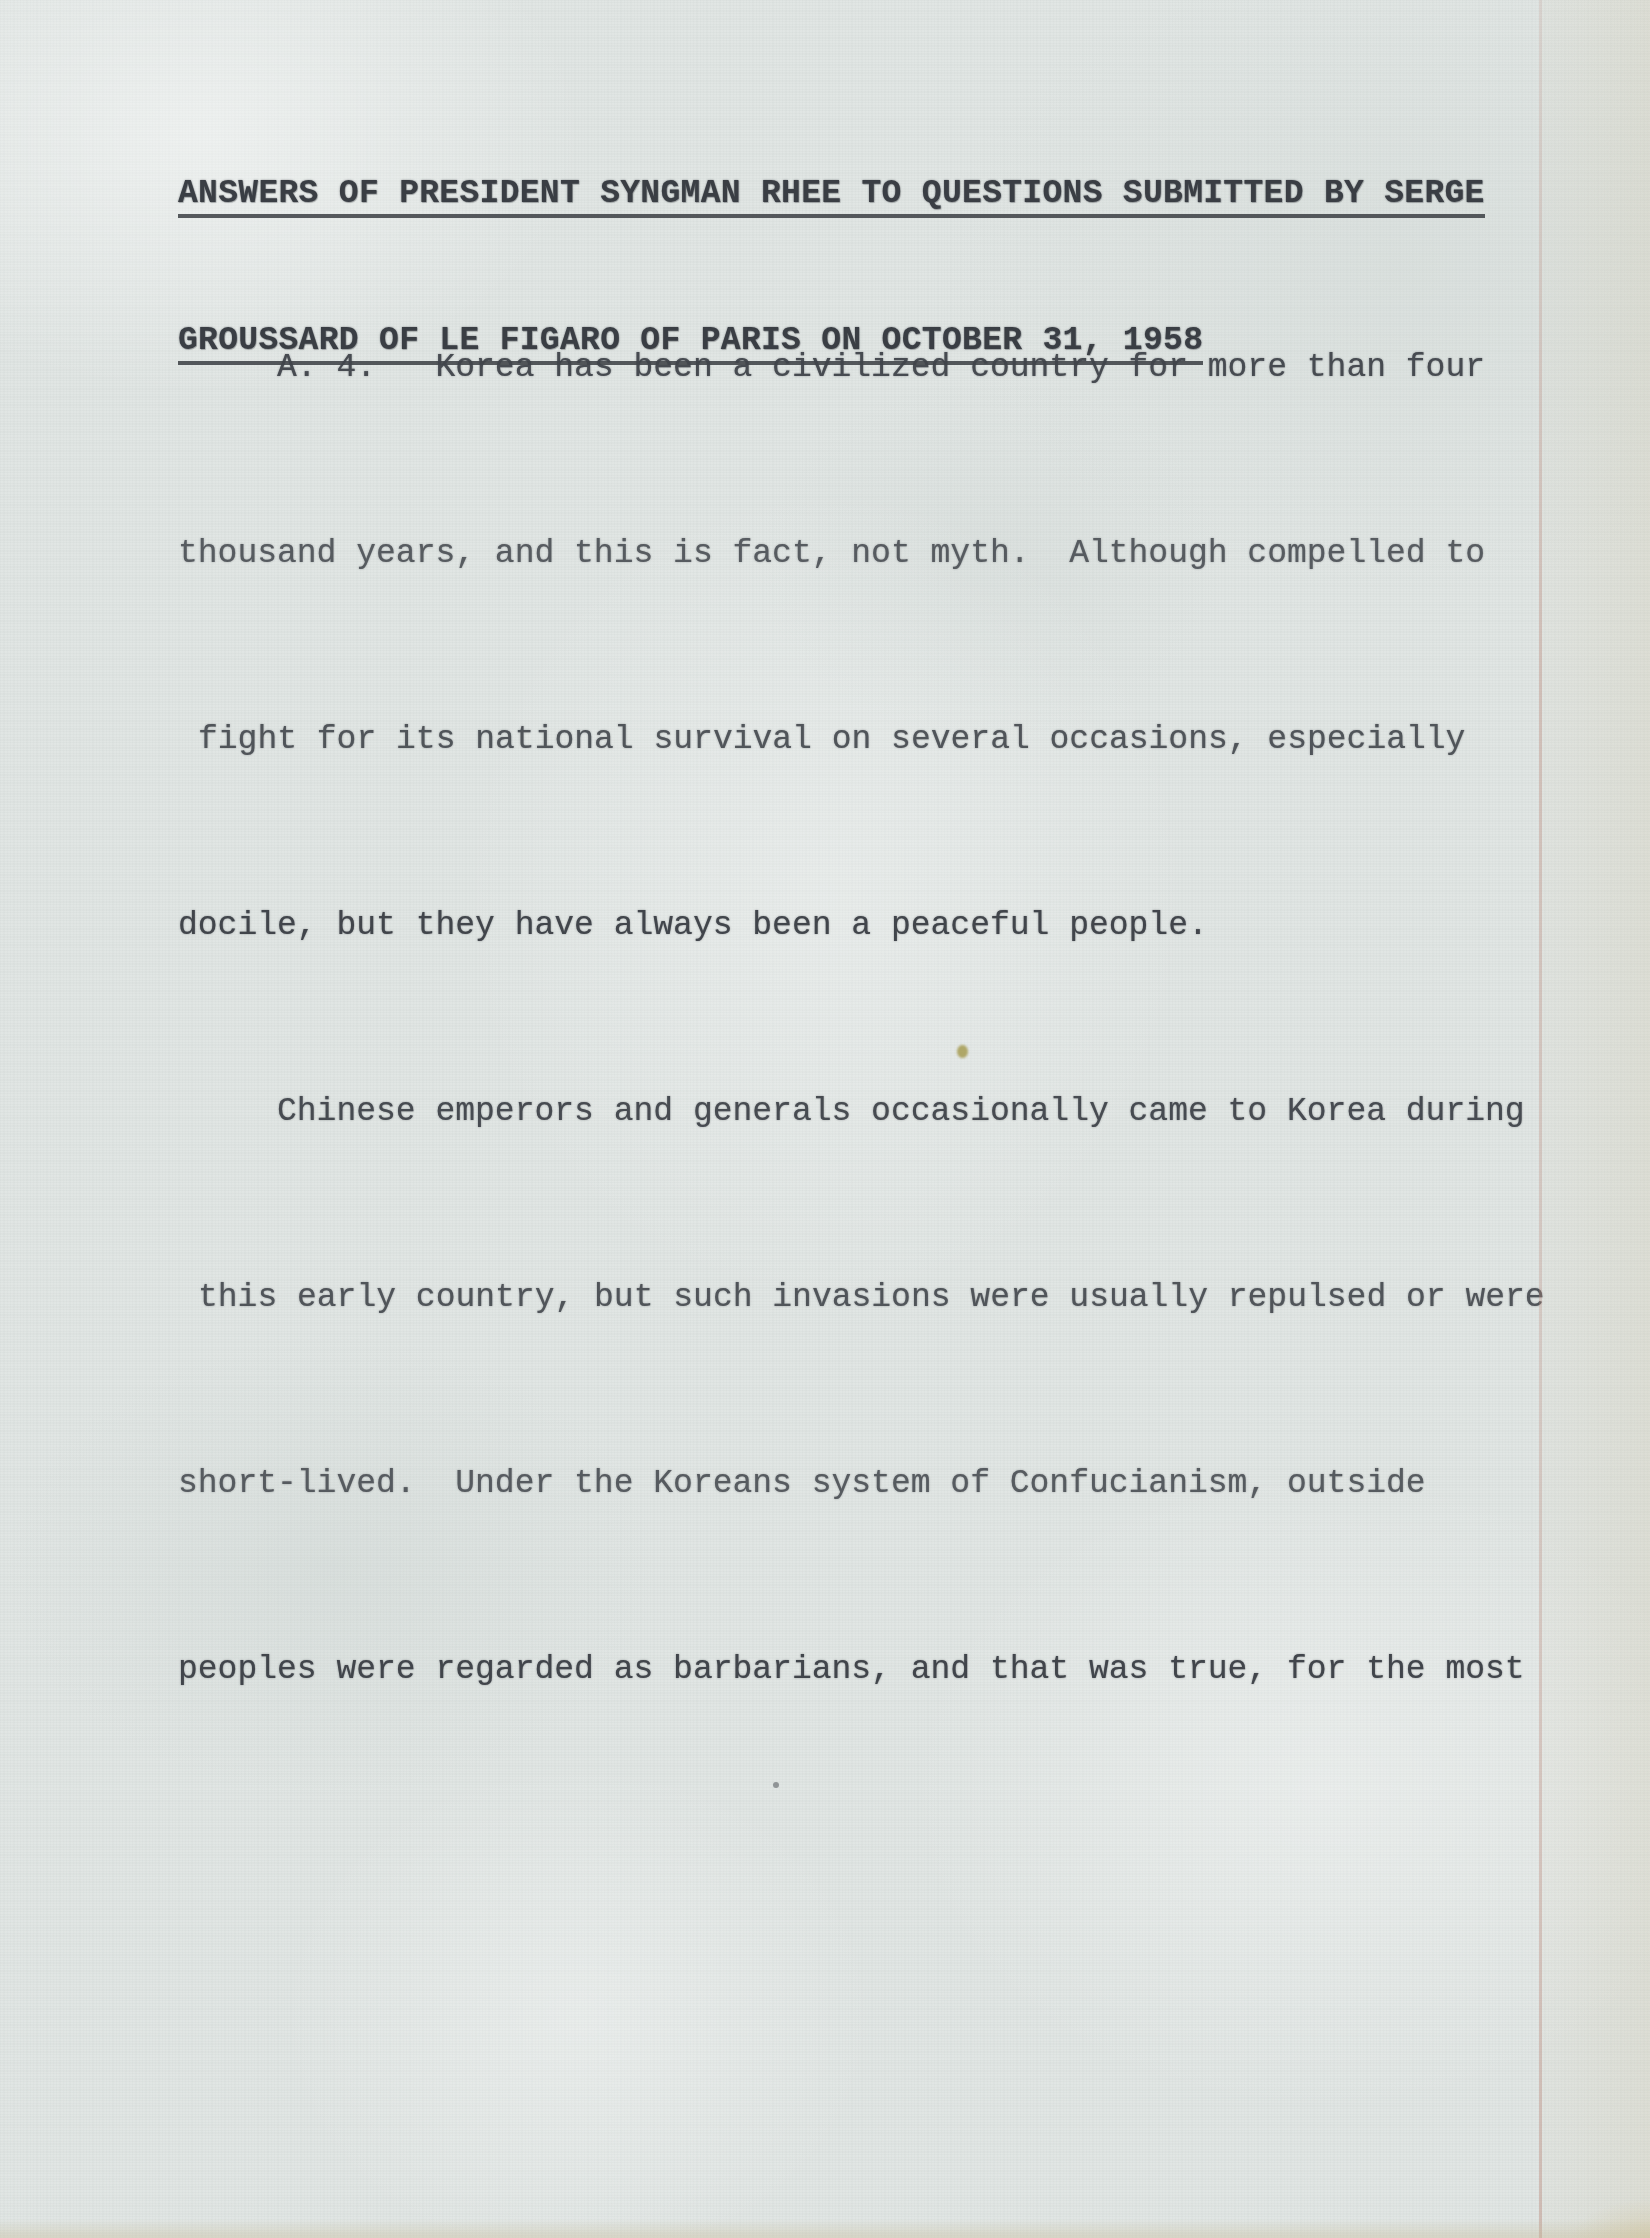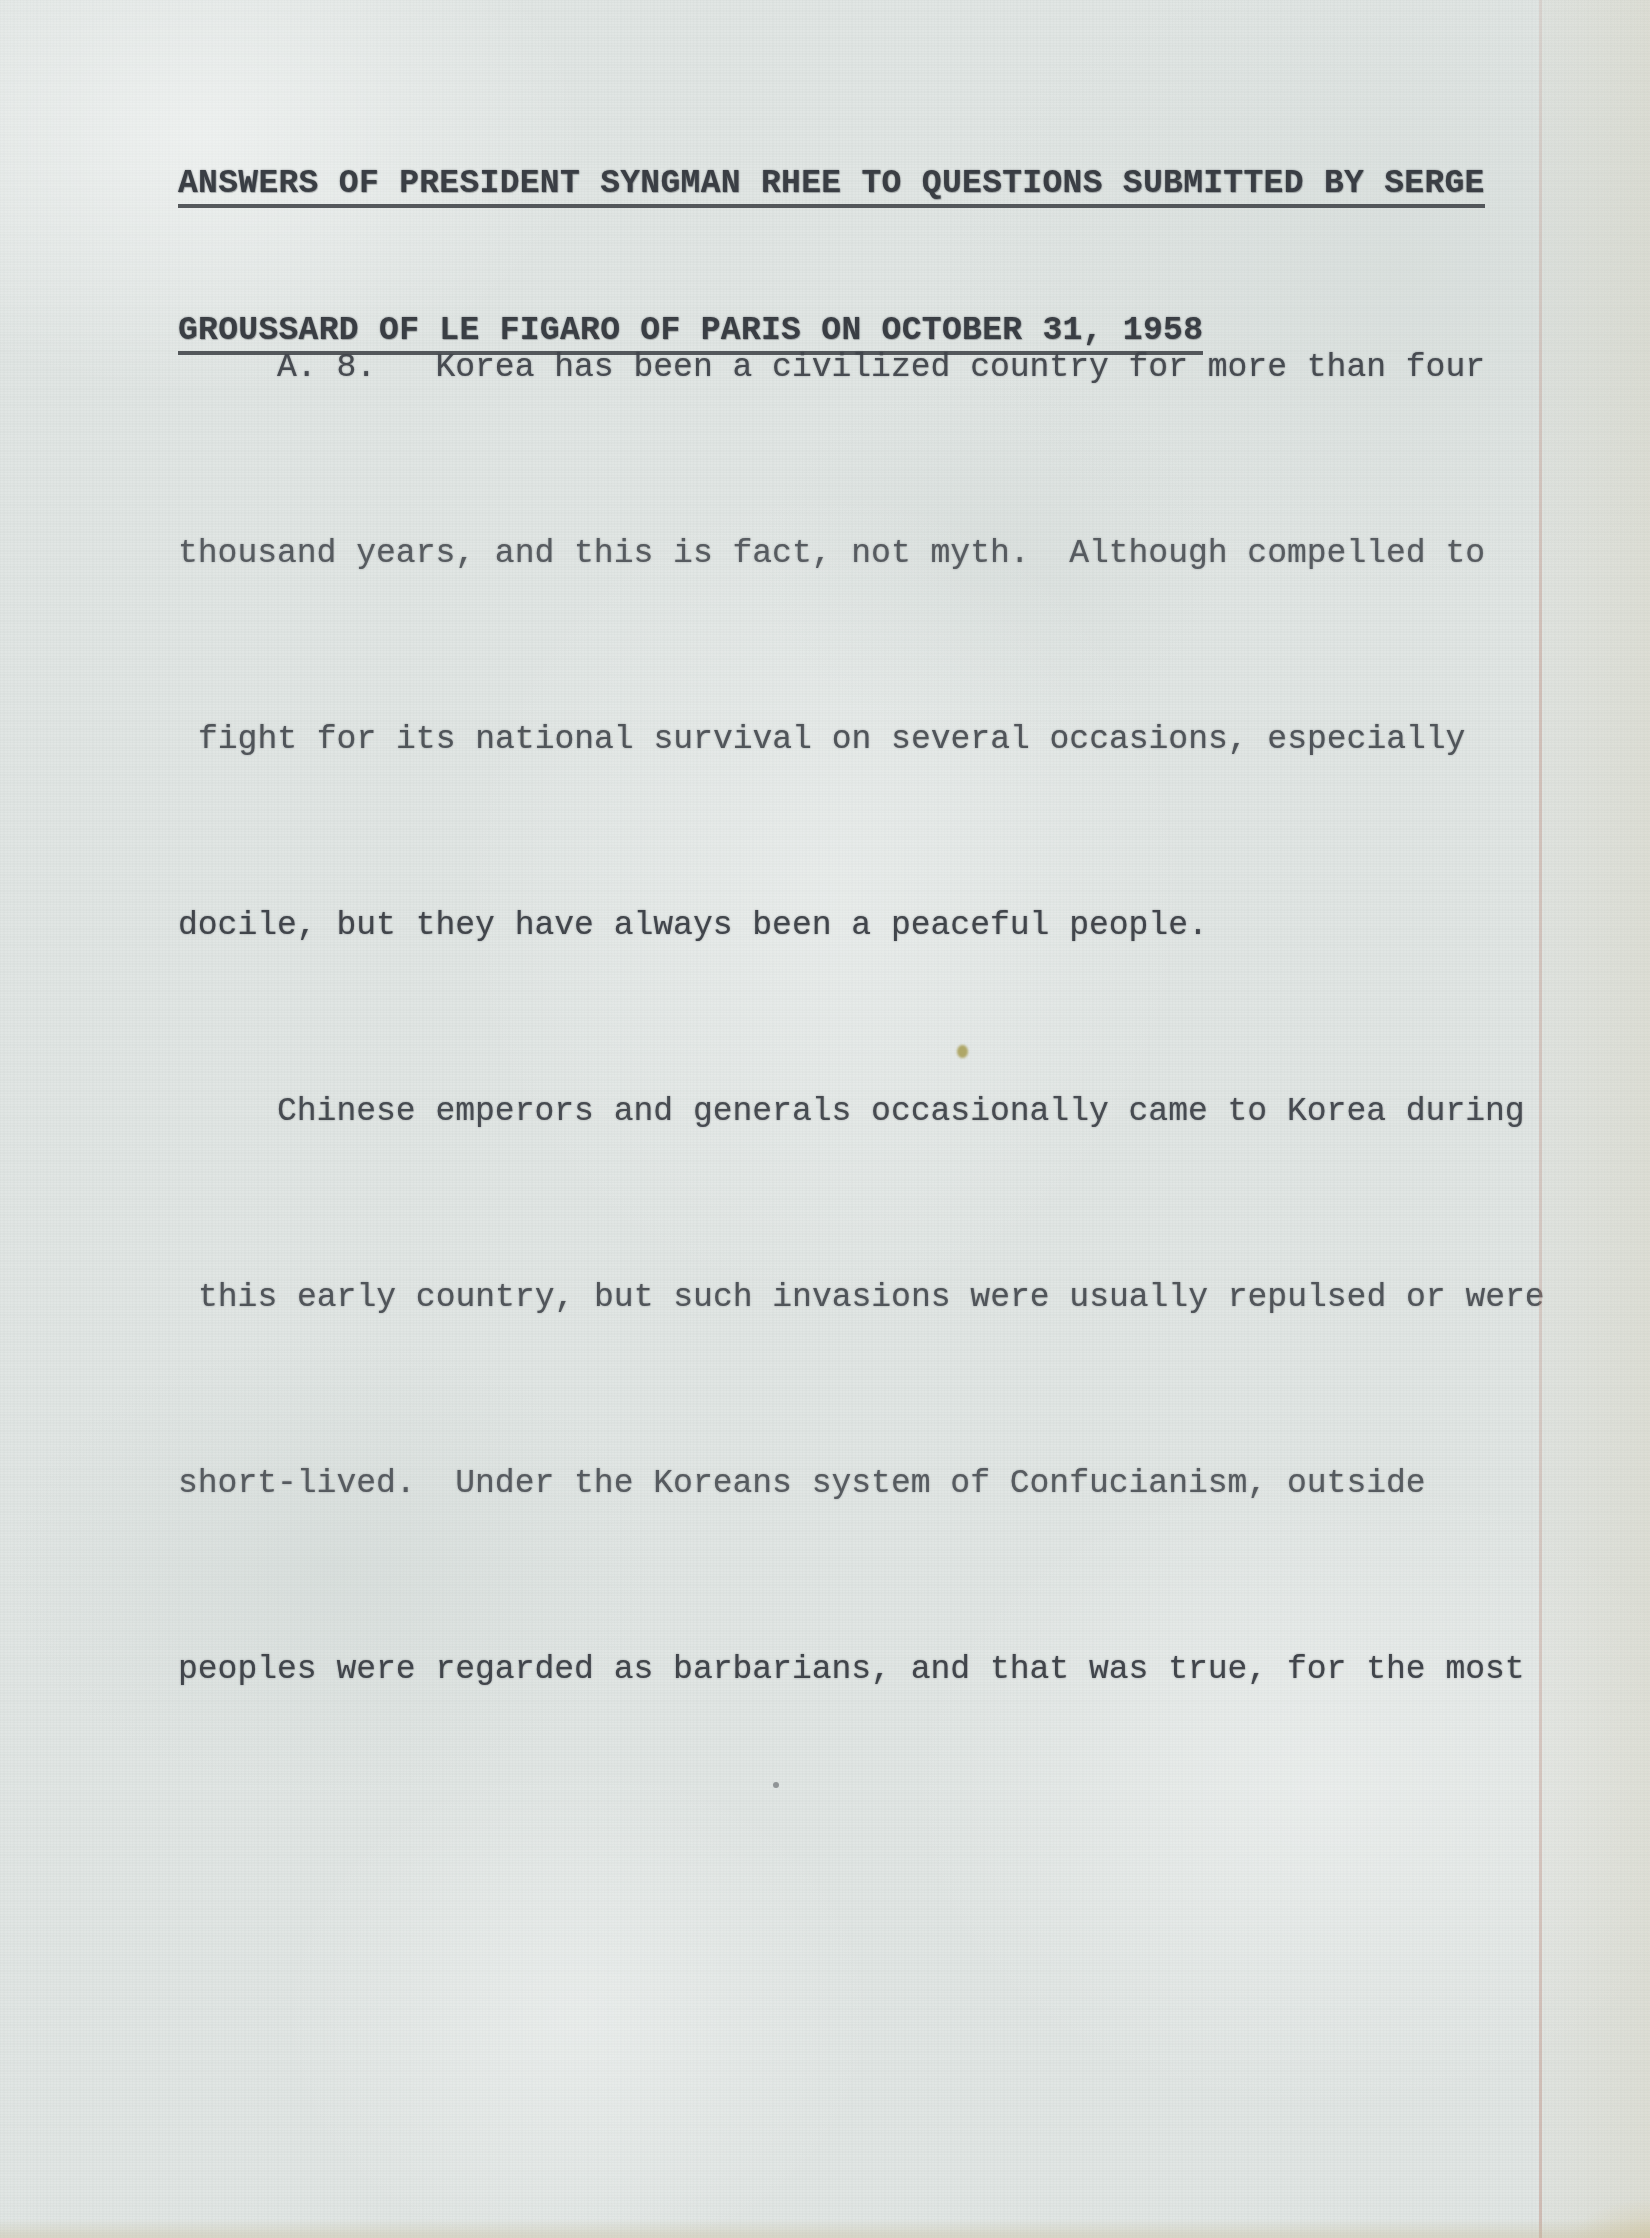--- a/index.html
+++ b/index.html
@@ -24,21 +24,21 @@
       radial-gradient(432px 365px at 35% 90%, rgba(255,255,255,0.28), rgba(255,255,255,0) 70%),
       repeating-linear-gradient(0deg,  rgba(148,158,156,0.040) 0 1.3px, rgba(255,255,255,0.030) 1.3px 2.7px),
       repeating-linear-gradient(90deg, rgba(148,158,156,0.035) 0 1.3px, rgba(255,255,255,0.025) 1.3px 3.3px);
     font-family: "Liberation Mono", "DejaVu Sans Mono", monospace;
   }
 
   
   .title {
     position: absolute;
     left: 178px;
-    top: 61px;
+    top: 71px;
     font-size: 33px;
     font-weight: bold;
     line-height: 49px;
     white-space: pre;
     color: #3a3e44;
     letter-spacing: 0.3px;
     text-shadow: 0 0 2px rgba(58,62,68,0.60), 0.7px 0.7px 0 rgba(58,62,68,0.25);
     filter: blur(0.3px);
   }
   .title .u {
@@ -125,21 +125,21 @@
 <body>
 
 <div class="page">
 
   <div class="title">
     <div><span class="u">ANSWERS OF PRESIDENT SYNGMAN RHEE TO QUESTIONS SUBMITTED BY SERGE</span></div>
     <div><span class="u">GROUSSARD OF LE FIGARO OF PARIS ON OCTOBER 31, 1958</span></div>
   </div>
 
   <div class="doc-body">
-    <div class="line">     A. 8.   Korea has been a civilized country for more than four</div>
+    <div class="line">     A. 4.   Korea has been a civilized country for more than four</div>
     <div class="line">thousand years, and this is fact, not myth.  Although compelled to</div>
     <div class="line">fight for its national survival on several occasions, especially</div>
     <div class="line">docile, but they have always been a peaceful people.</div>
     <div class="line">     Chinese emperors and generals occasionally came to Korea during</div>
     <div class="line">this early country, but such invasions were usually repulsed or were</div>
     <div class="line">short-lived.  Under the Koreans system of Confucianism, outside</div>
     <div class="line">peoples were regarded as barbarians, and that was true, for the most</div>
     
     
     

